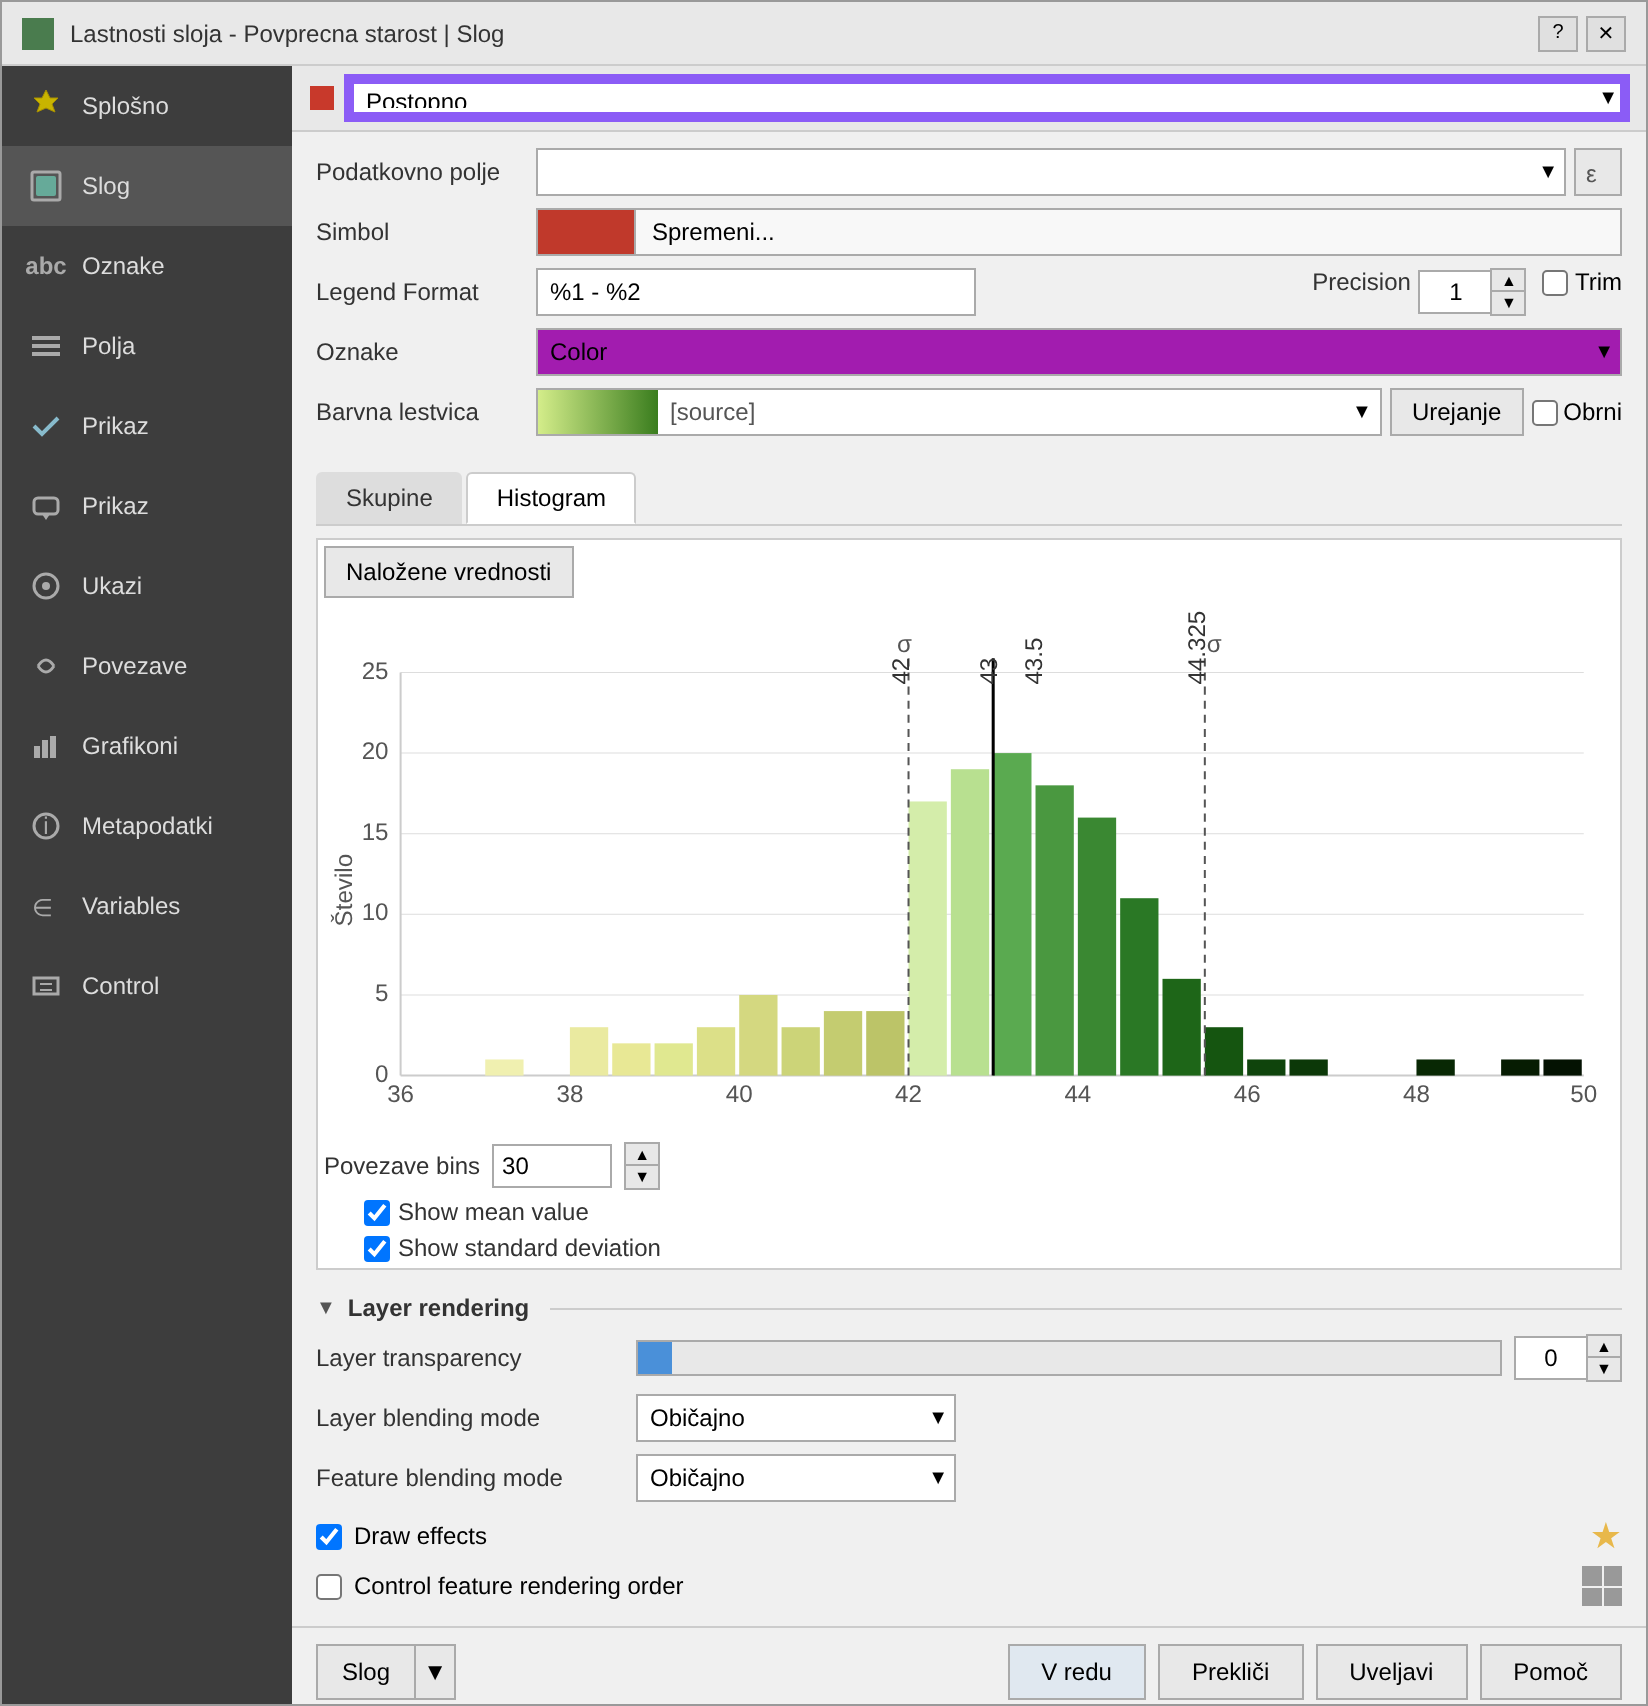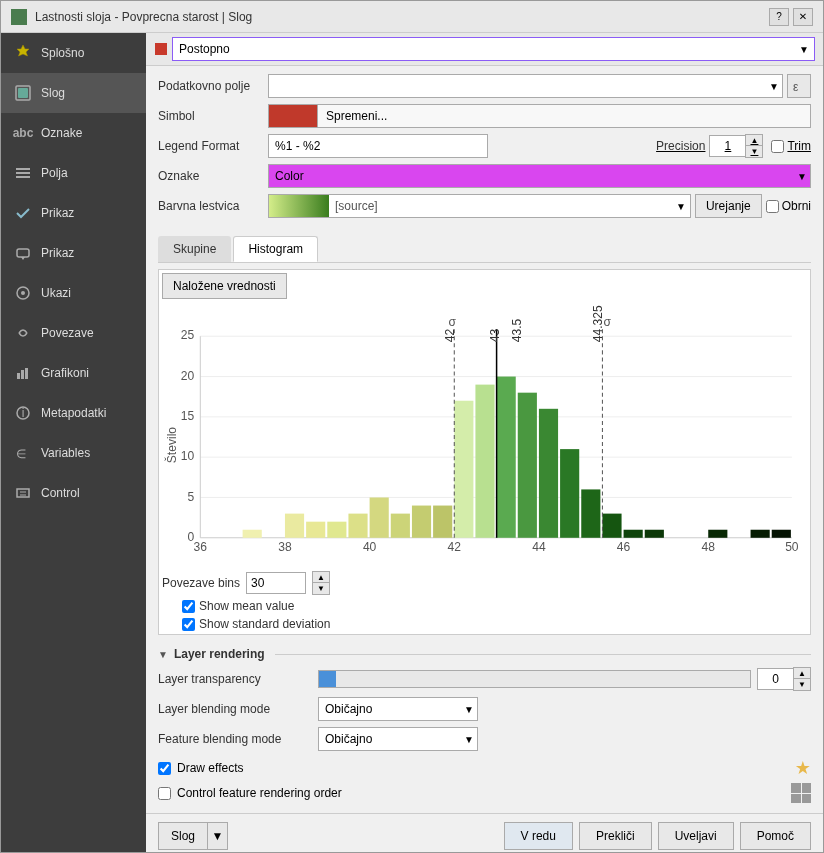--- a/index.html
+++ b/index.html
@@ -29,21 +29,21 @@
     .form-row { display: flex; align-items: center; margin-bottom: 6px; }
     .form-label { width: 110px; font-size: 12px; color: #333; flex-shrink: 0; }
     .form-control { flex: 1; display: flex; align-items: center; gap: 4px; }
     .input-field { height: 24px; border: 1px solid #aaa; background: white; padding: 2px 6px; font-size: 12px; }
     .input-wide { flex: 1; }
     .btn-icon { width: 24px; height: 24px; border: 1px solid #aaa; background: #e8e8e8; cursor: pointer; display: flex; align-items: center; justify-content: center; font-size: 12px; flex-shrink: 0; }
     .symbol-row { display: flex; align-items: center; gap: 0; flex: 1; }
     .symbol-color { width: 50px; height: 24px; background: #c0392b; border: 1px solid #aaa; }
     .symbol-btn { height: 24px; flex: 1; background: #f8f8f8; border: 1px solid #aaa; border-left: none; padding: 2px 8px; cursor: pointer; font-size: 12px; text-align: left; }
     .select-wrapper { flex: 1; position: relative; display: flex; align-items: center; }
-    .select-wrapper select { width: 100%; height: 24px; border: 1px solid #aaa; background: #d946ef; padding: 2px 6px; font-size: 12px; appearance: none; cursor: pointer; }
+    .select-wrapper select { width: 100%; height: 24px; border: 1px solid #aaa; background: #a21caf; padding: 2px 6px; font-size: 12px; appearance: none; cursor: pointer; }
     .select-arrow { position: absolute; right: 4px; pointer-events: none; font-size: 10px; }
     .uredi-btn { height: 24px; border: 1px solid #aaa; background: #e8e8e8; padding: 0 10px; cursor: pointer; font-size: 12px; }
     
     .tabs-row { display: flex; gap: 0; margin: 4px 12px 0; border-bottom: 1px solid #ccc; }
     .tab { padding: 5px 14px; border: 1px solid transparent; cursor: pointer; font-size: 12px; color: #333; background: #ddd; border-radius: 3px 3px 0 0; margin-right: 2px; }
     .tab.active { background: white; border: 1px solid #ccc; border-bottom: 1px solid white; color: #000; }
     
     .histogram-area { margin: 6px 12px; background: white; border: 1px solid #ccc; padding: 3px; }
     .naloadene-btn { height: 26px; border: 1px solid #aaa; background: #e8e8e8; padding: 0 10px; cursor: pointer; font-size: 12px; margin-bottom: 6px; }
     
@@ -218,21 +218,21 @@
     </div>
 
     <div class="content">
 
       <div class="dropdown-bar">
         <div style="display:flex;align-items:center;gap:4px;flex:1;">
           <svg width="14" height="14">
               <rect x="1" y="1" width="12" height="12" fill="#c8392b"></rect>
             </svg>
           <div style="flex:1;position:relative;display:flex;align-items:center;">
-            <select style="flex:1;height:24px;border:1px solid #8b5cf6;background:white;padding:2px 6px;font-size:12px;appearance:none;">
+            <select style="flex:1;height:24px;border:5px solid #8b5cf6;background:white;padding:2px 6px;font-size:12px;appearance:none;">
               <option>Postopno</option>
             </select>
             <span style="position:absolute;right:6px;pointer-events:none;font-size:10px;">▼</span>
           </div>
         </div>
       </div>
 
       <div class="form-area">
 
         <div class="form-row">
@@ -257,21 +257,21 @@
               <div class="symbol-color"></div>
               <button class="symbol-btn">Spremeni...</button>
             </div>
           </div>
         </div>
 
         <div class="form-row">
           <span class="form-label">Legend Format</span>
           <div class="form-control">
             <input type="text" class="input-field" style="width: 220px;" value="%1 - %2">
-            <div style="display:flex;align-items:center;gap:4px;margin-left:auto;text-decoration:underline;">
+            <div style="display:flex;align-items:flex-start;gap:4px;margin-left:auto;">
               <span style="font-size:12px;color:#333;">Precision</span>
               <div class="spin-control">
                 <div class="spin-val">1</div>
                 <div class="spin-btns">
                   <div class="spin-up">▲</div>
                   <div class="spin-down">▼</div>
                 </div>
               </div>
               <div style="display:flex;align-items:center;gap:3px;margin-left:4px;">
                 <input type="checkbox" style="">

